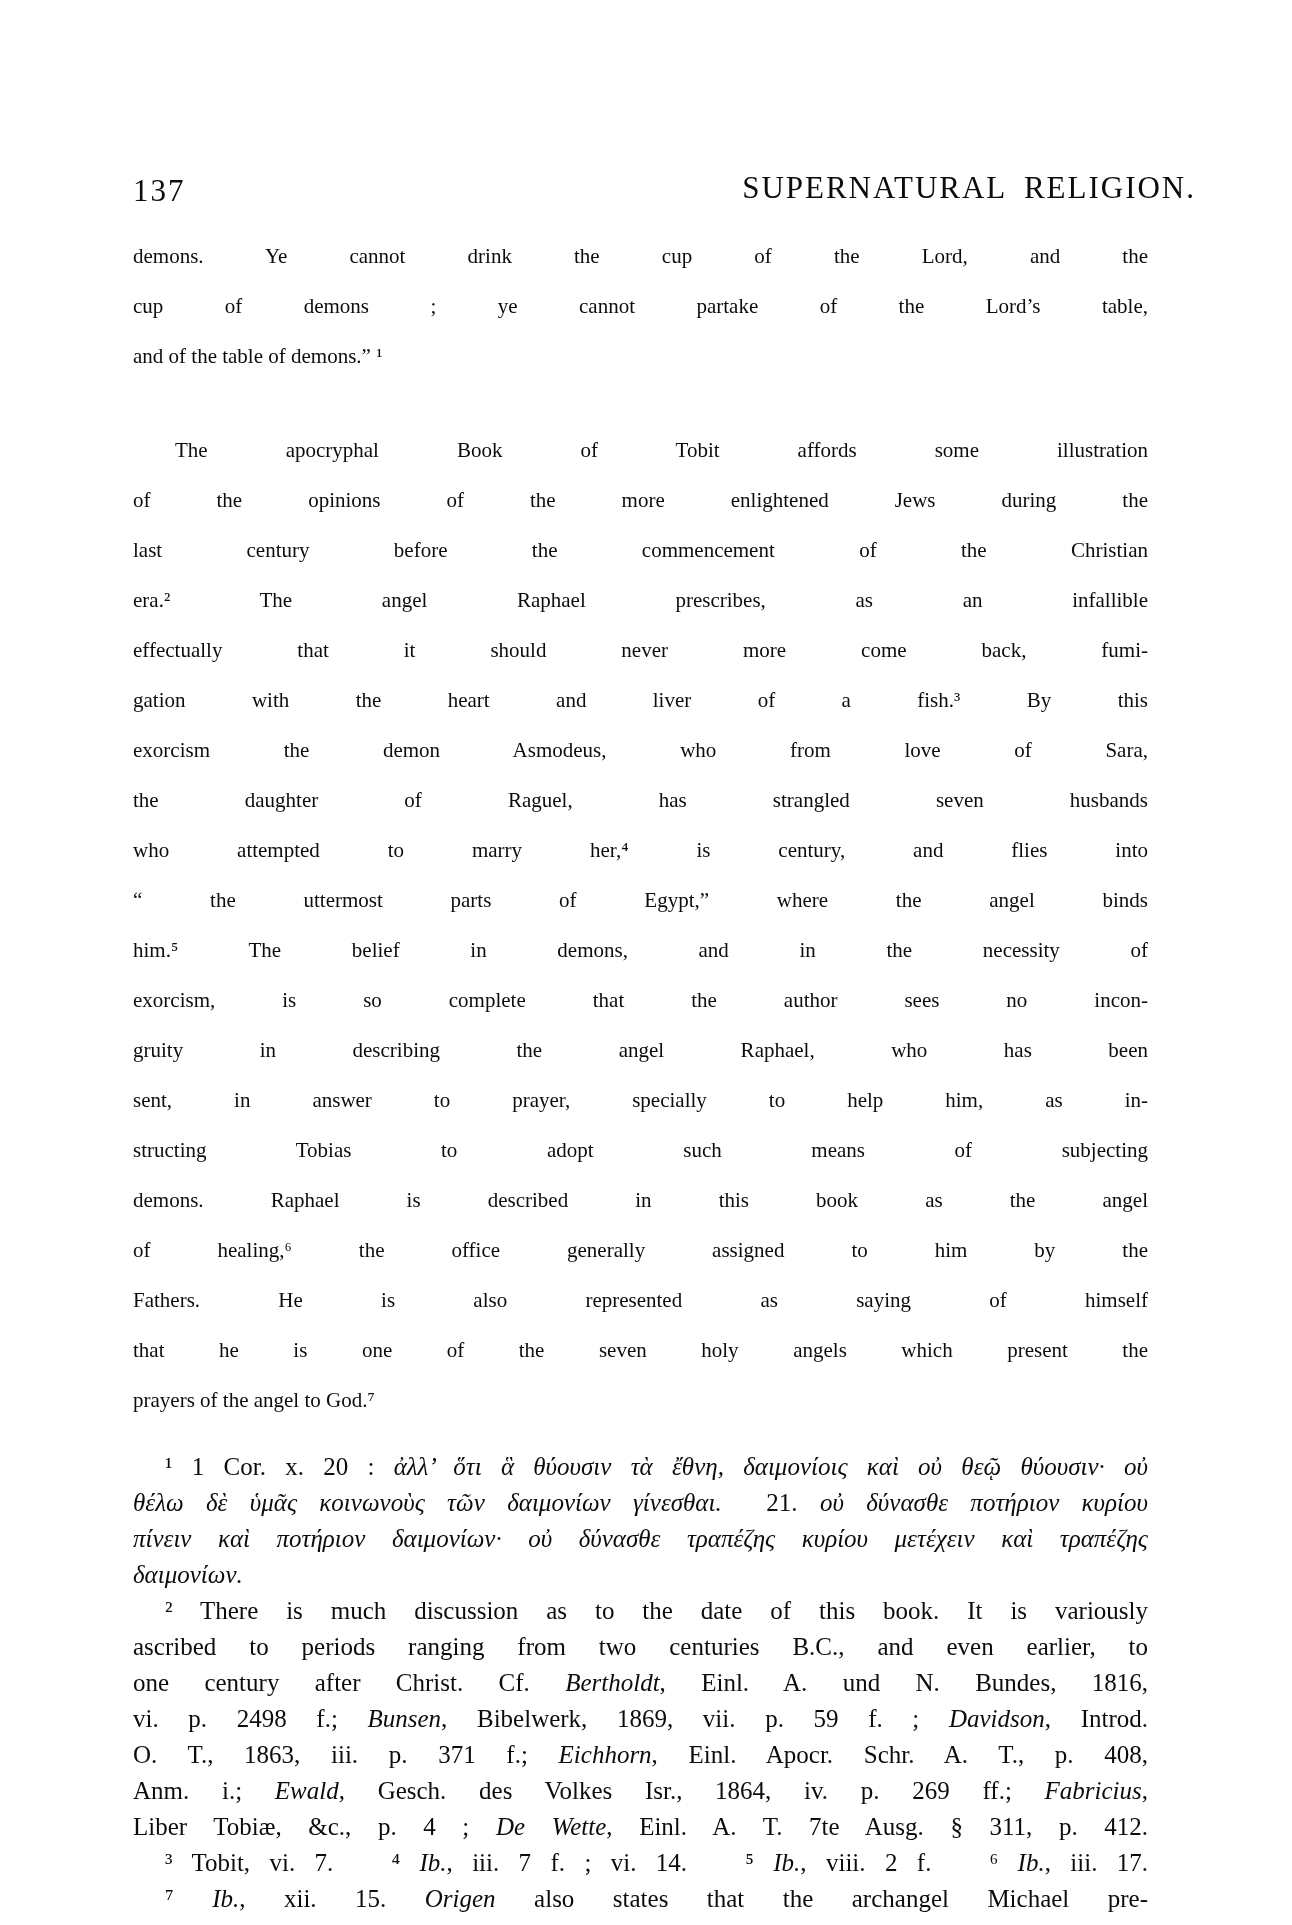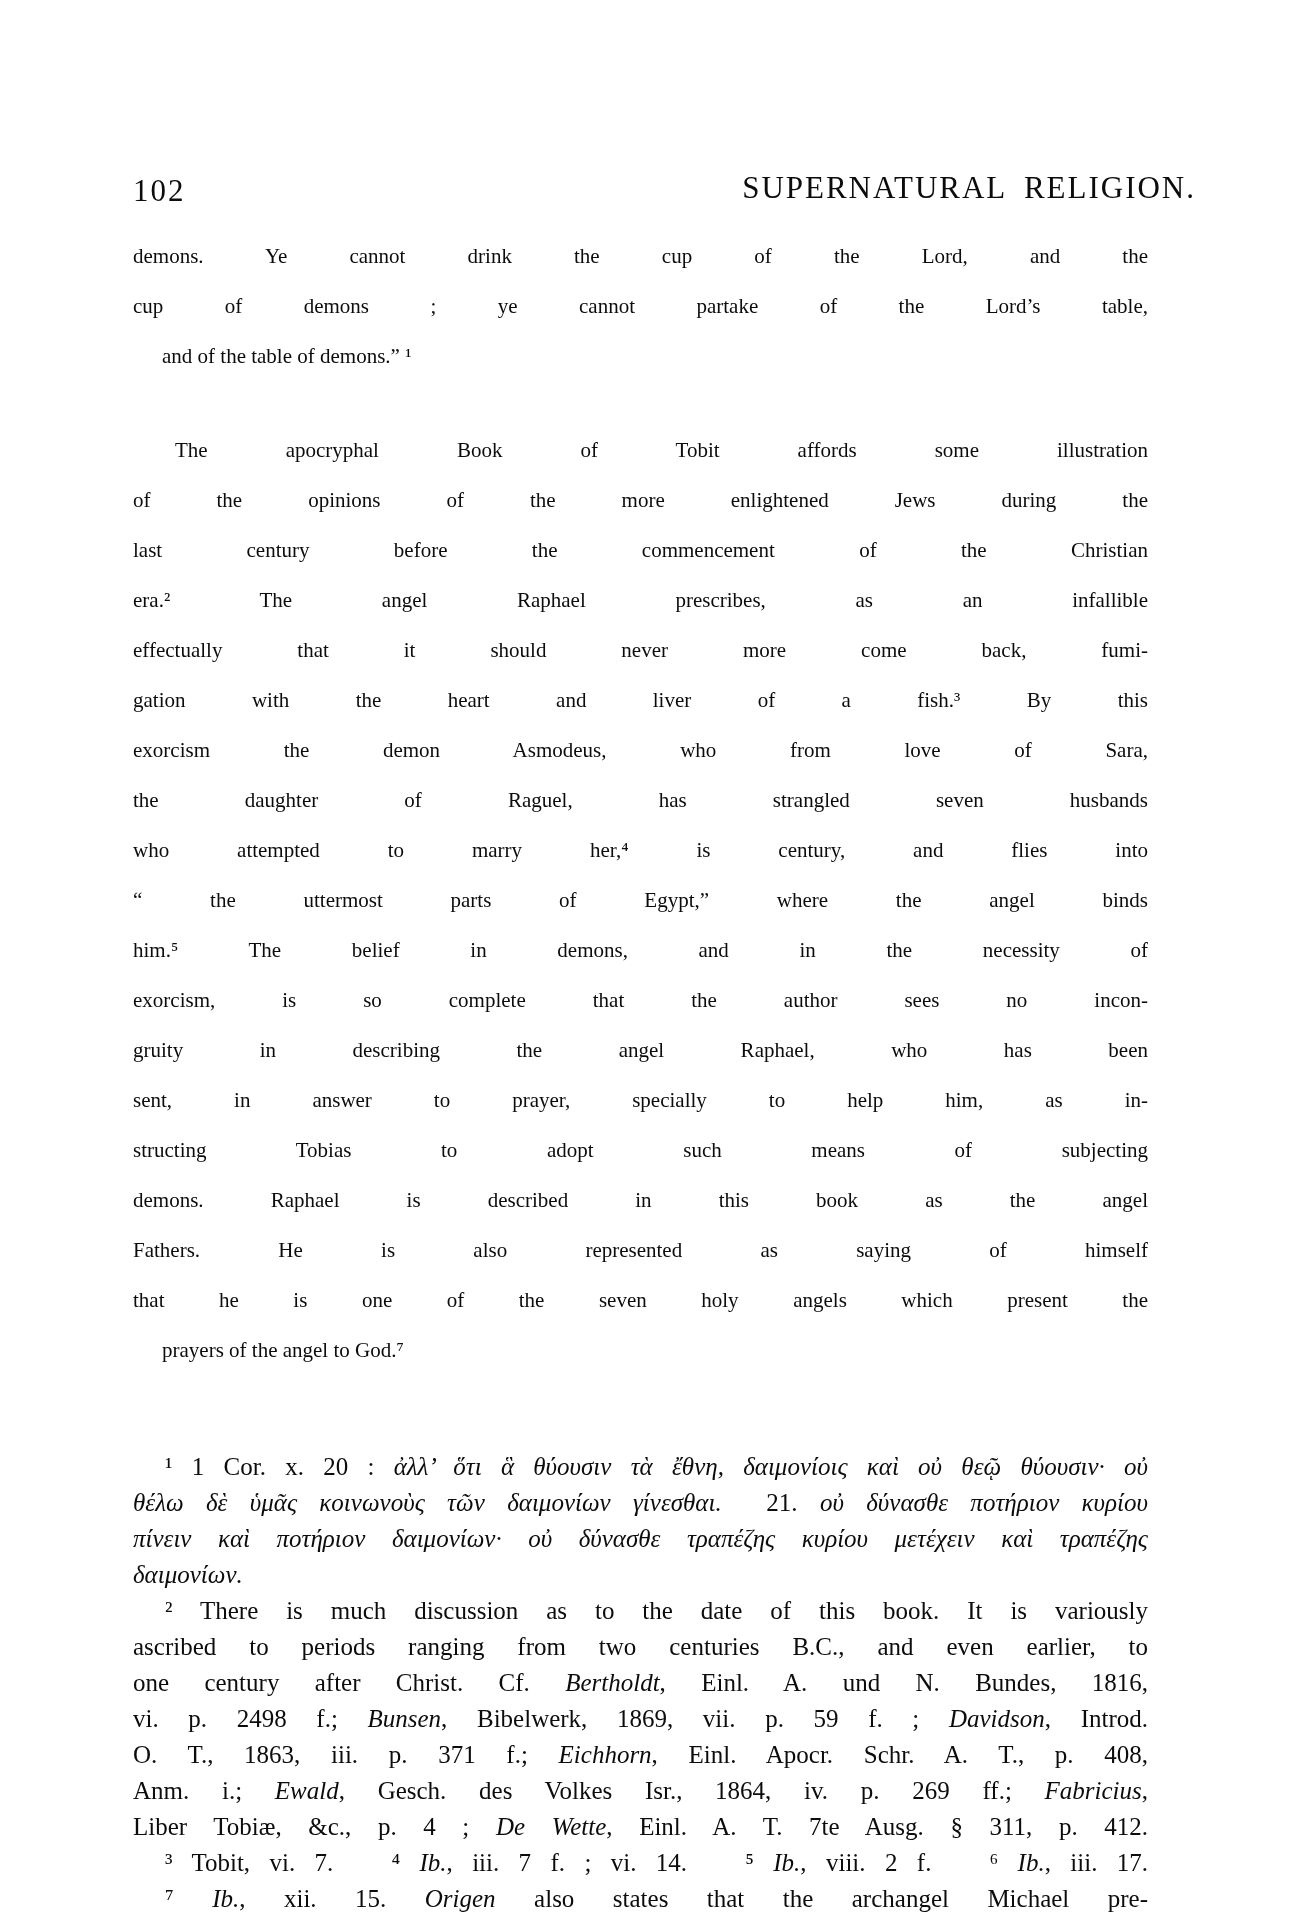--- a/index.html
+++ b/index.html
@@ -37,21 +37,21 @@
     top: 231px; left: 133px; width: 1015px;
     font-size: 21px;
     line-height: 50px;
   }
   .bl {
     text-align: justify;
     text-align-last: justify;
     height: 50px;
     overflow: hidden;
   }
-  .bl.lastline { text-align-last: left; margin-left: 29px; }
+  .bl.lastline { text-align-last: left; }
   .bl.indent { text-indent: 42px; margin-top: 44px; }
   .footnotes {
     position: absolute;
     top: 1449px; left: 133px; width: 1015px;
     font-size: 25px;
     line-height: 36px;
   }
   .fl {
     text-align: justify;
     text-align-last: justify;
@@ -60,21 +60,21 @@
   }
   .fl.lastline { text-align-last: left; }
   .fl.indent { text-indent: 32px; }
 </style>
 </head>
 <body>
 
 <div class="page">
 
   <div class="header">
-    <span class="pagenum">102</span>
+    <span class="pagenum">137</span>
     <span class="runtitle">SUPERNATURAL RELIGION.</span>
   </div>
 
   <div class="bodytext">
     <div class="bl">demons.  Ye cannot drink the cup of the Lord, and the</div>
     <div class="bl">cup of demons ; ye cannot partake of the Lord’s table,</div>
     <div class="bl lastline">and of the table of demons.” ¹</div>
     <div class="bl indent">The apocryphal Book of Tobit affords some illustration</div>
     <div class="bl">of the opinions of the more enlightened Jews during the</div>
     <div class="bl">last century before the commencement of the Christian</div>
@@ -84,20 +84,21 @@
     <div class="bl">exorcism the demon Asmodeus, who from love of Sara,</div>
     <div class="bl">the daughter of Raguel, has strangled seven husbands</div>
     <div class="bl">who attempted to marry her,⁴ is century, and flies into</div>
     <div class="bl">“ the uttermost parts of Egypt,” where the angel binds</div>
     <div class="bl">him.⁵  The belief in demons, and in the necessity of</div>
     <div class="bl">exorcism, is so complete that the author sees no incon-</div>
     <div class="bl">gruity in describing the angel Raphael, who has been</div>
     <div class="bl">sent, in answer to prayer, specially to help him, as in-</div>
     <div class="bl">structing Tobias to adopt such means of subjecting</div>
     <div class="bl">demons.  Raphael is described in this book as the angel</div>
+    <div class="bl">of healing,⁶ the office generally assigned to him by the</div>
     <div class="bl">Fathers.  He is also represented as saying of himself</div>
     <div class="bl">that he is one of the seven holy angels which present the</div>
     <div class="bl lastline">prayers of the angel to God.⁷</div>
   </div>
 
   <div class="footnotes">
     <div class="fl indent">¹ 1 Cor. x. 20 : <i>ἀλλ’ ὅτι ἃ θύουσιν τὰ ἔθνη, δαιμονίοις καὶ οὐ θεῷ θύουσιν· οὐ</i></div>
     <div class="fl"><i>θέλω δὲ ὑμᾶς κοινωνοὺς τῶν δαιμονίων γίνεσθαι.</i> &nbsp;21. <i>οὐ δύνασθε ποτήριον κυρίου</i></div>
     <div class="fl"><i>πίνειν καὶ ποτήριον δαιμονίων· οὐ δύνασθε τραπέζης κυρίου μετέχειν καὶ τραπέζης</i></div>
     <div class="fl lastline"><i>δαιμονίων.</i></div>

